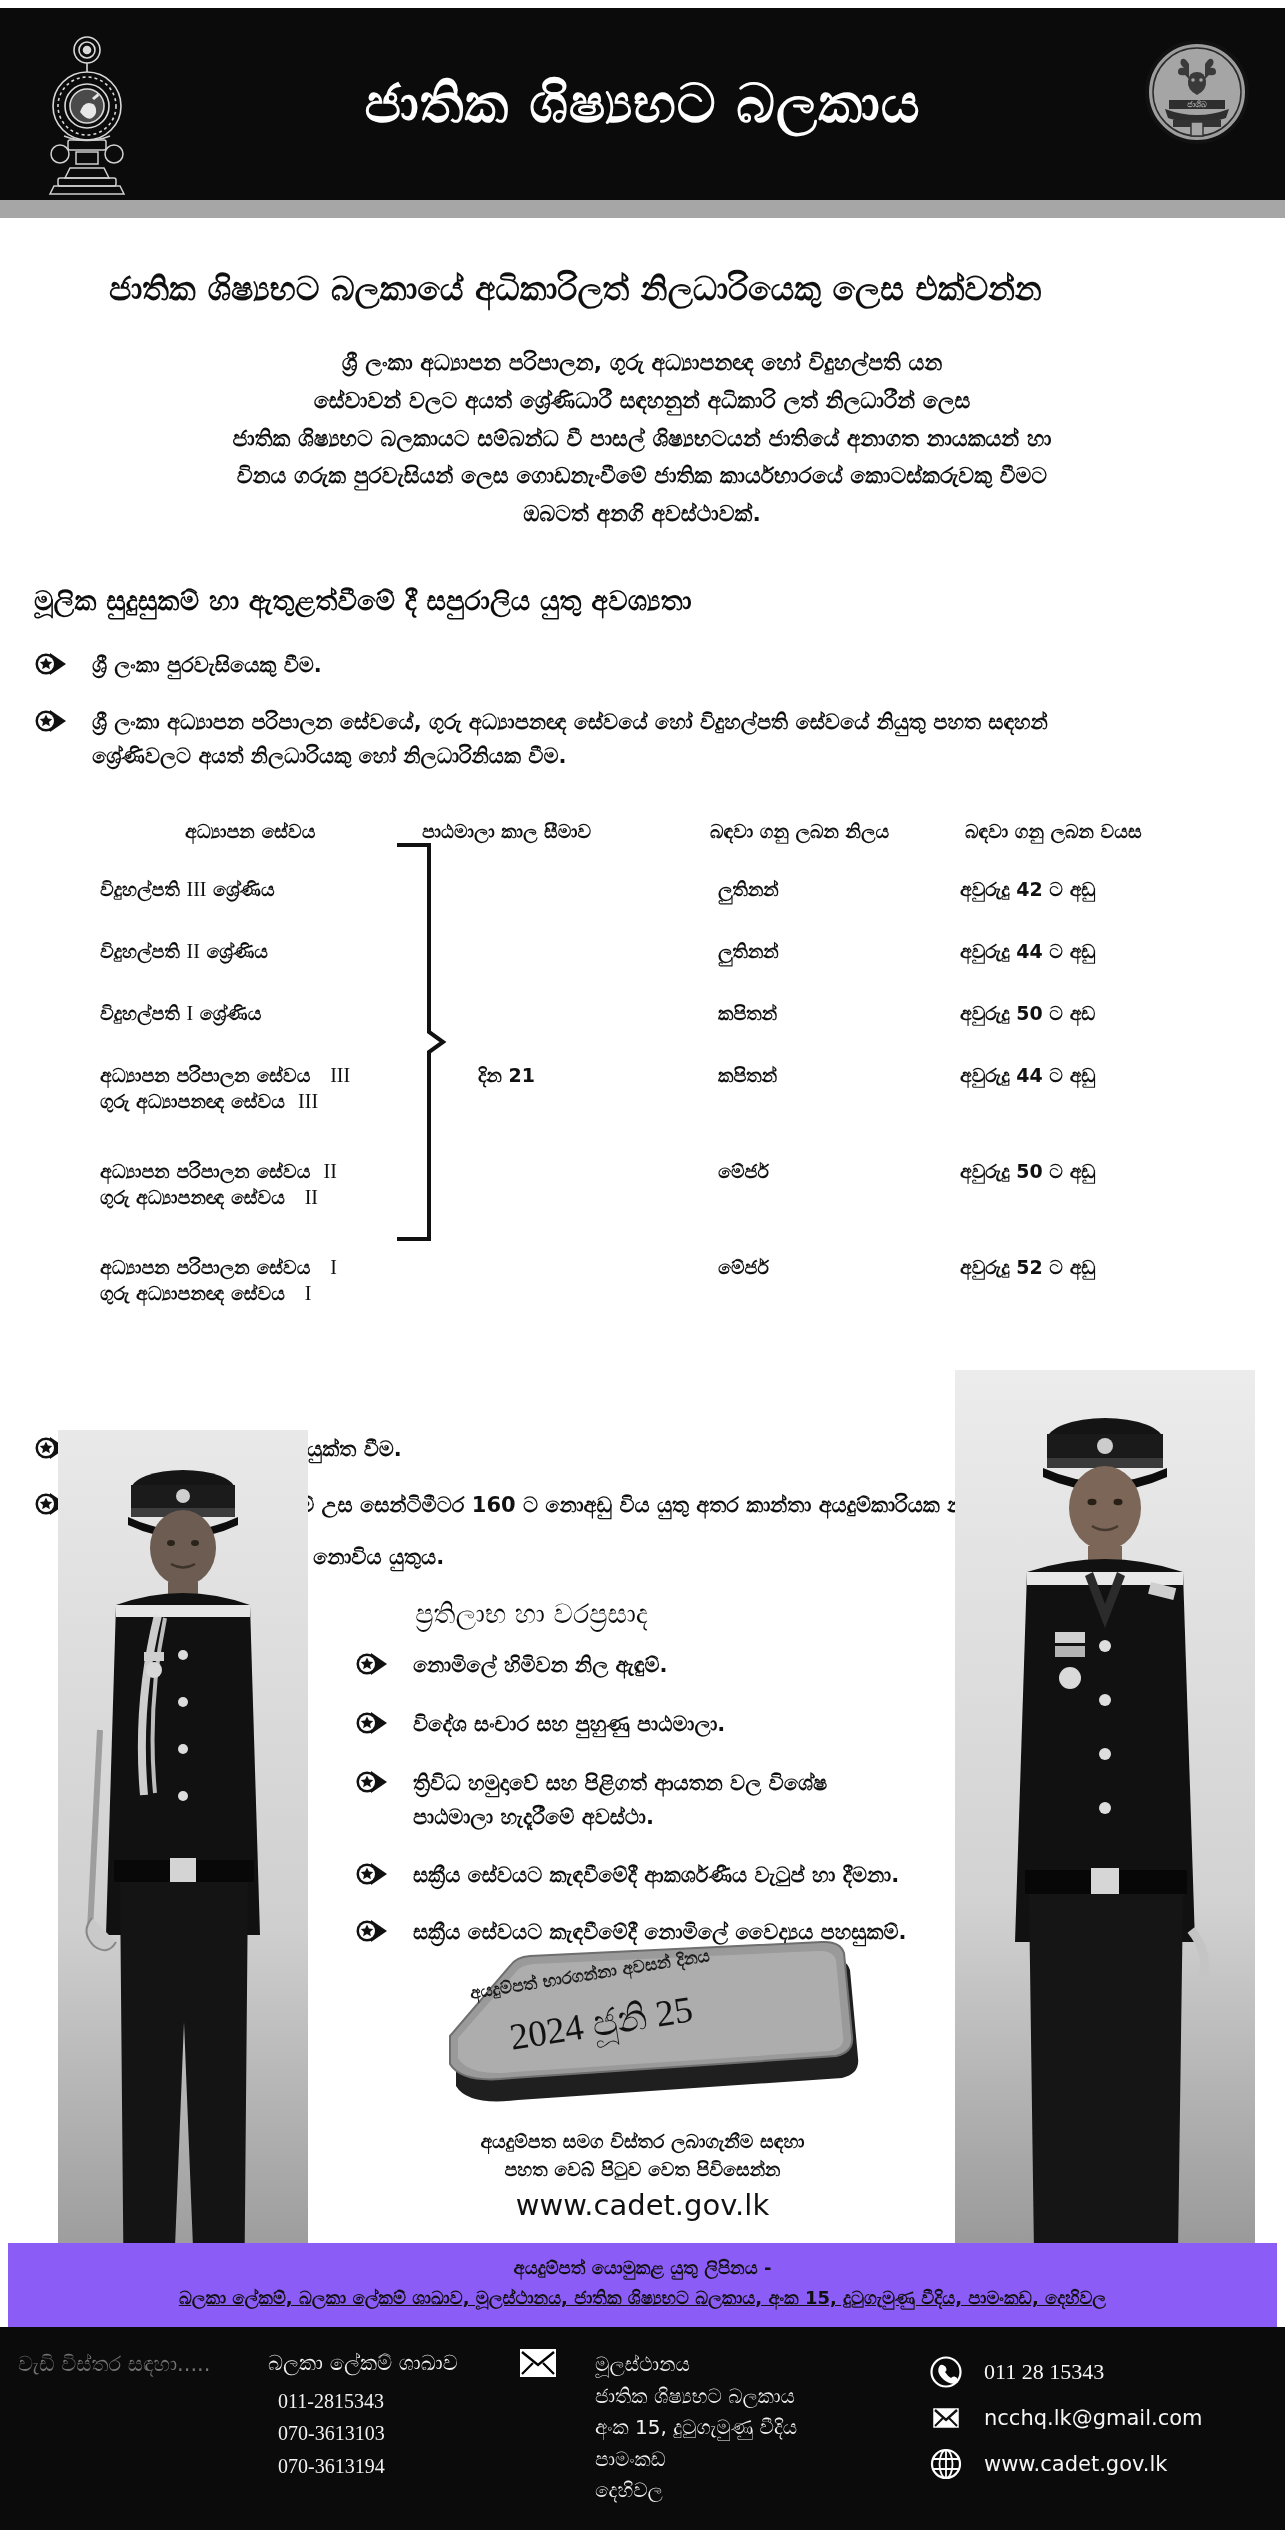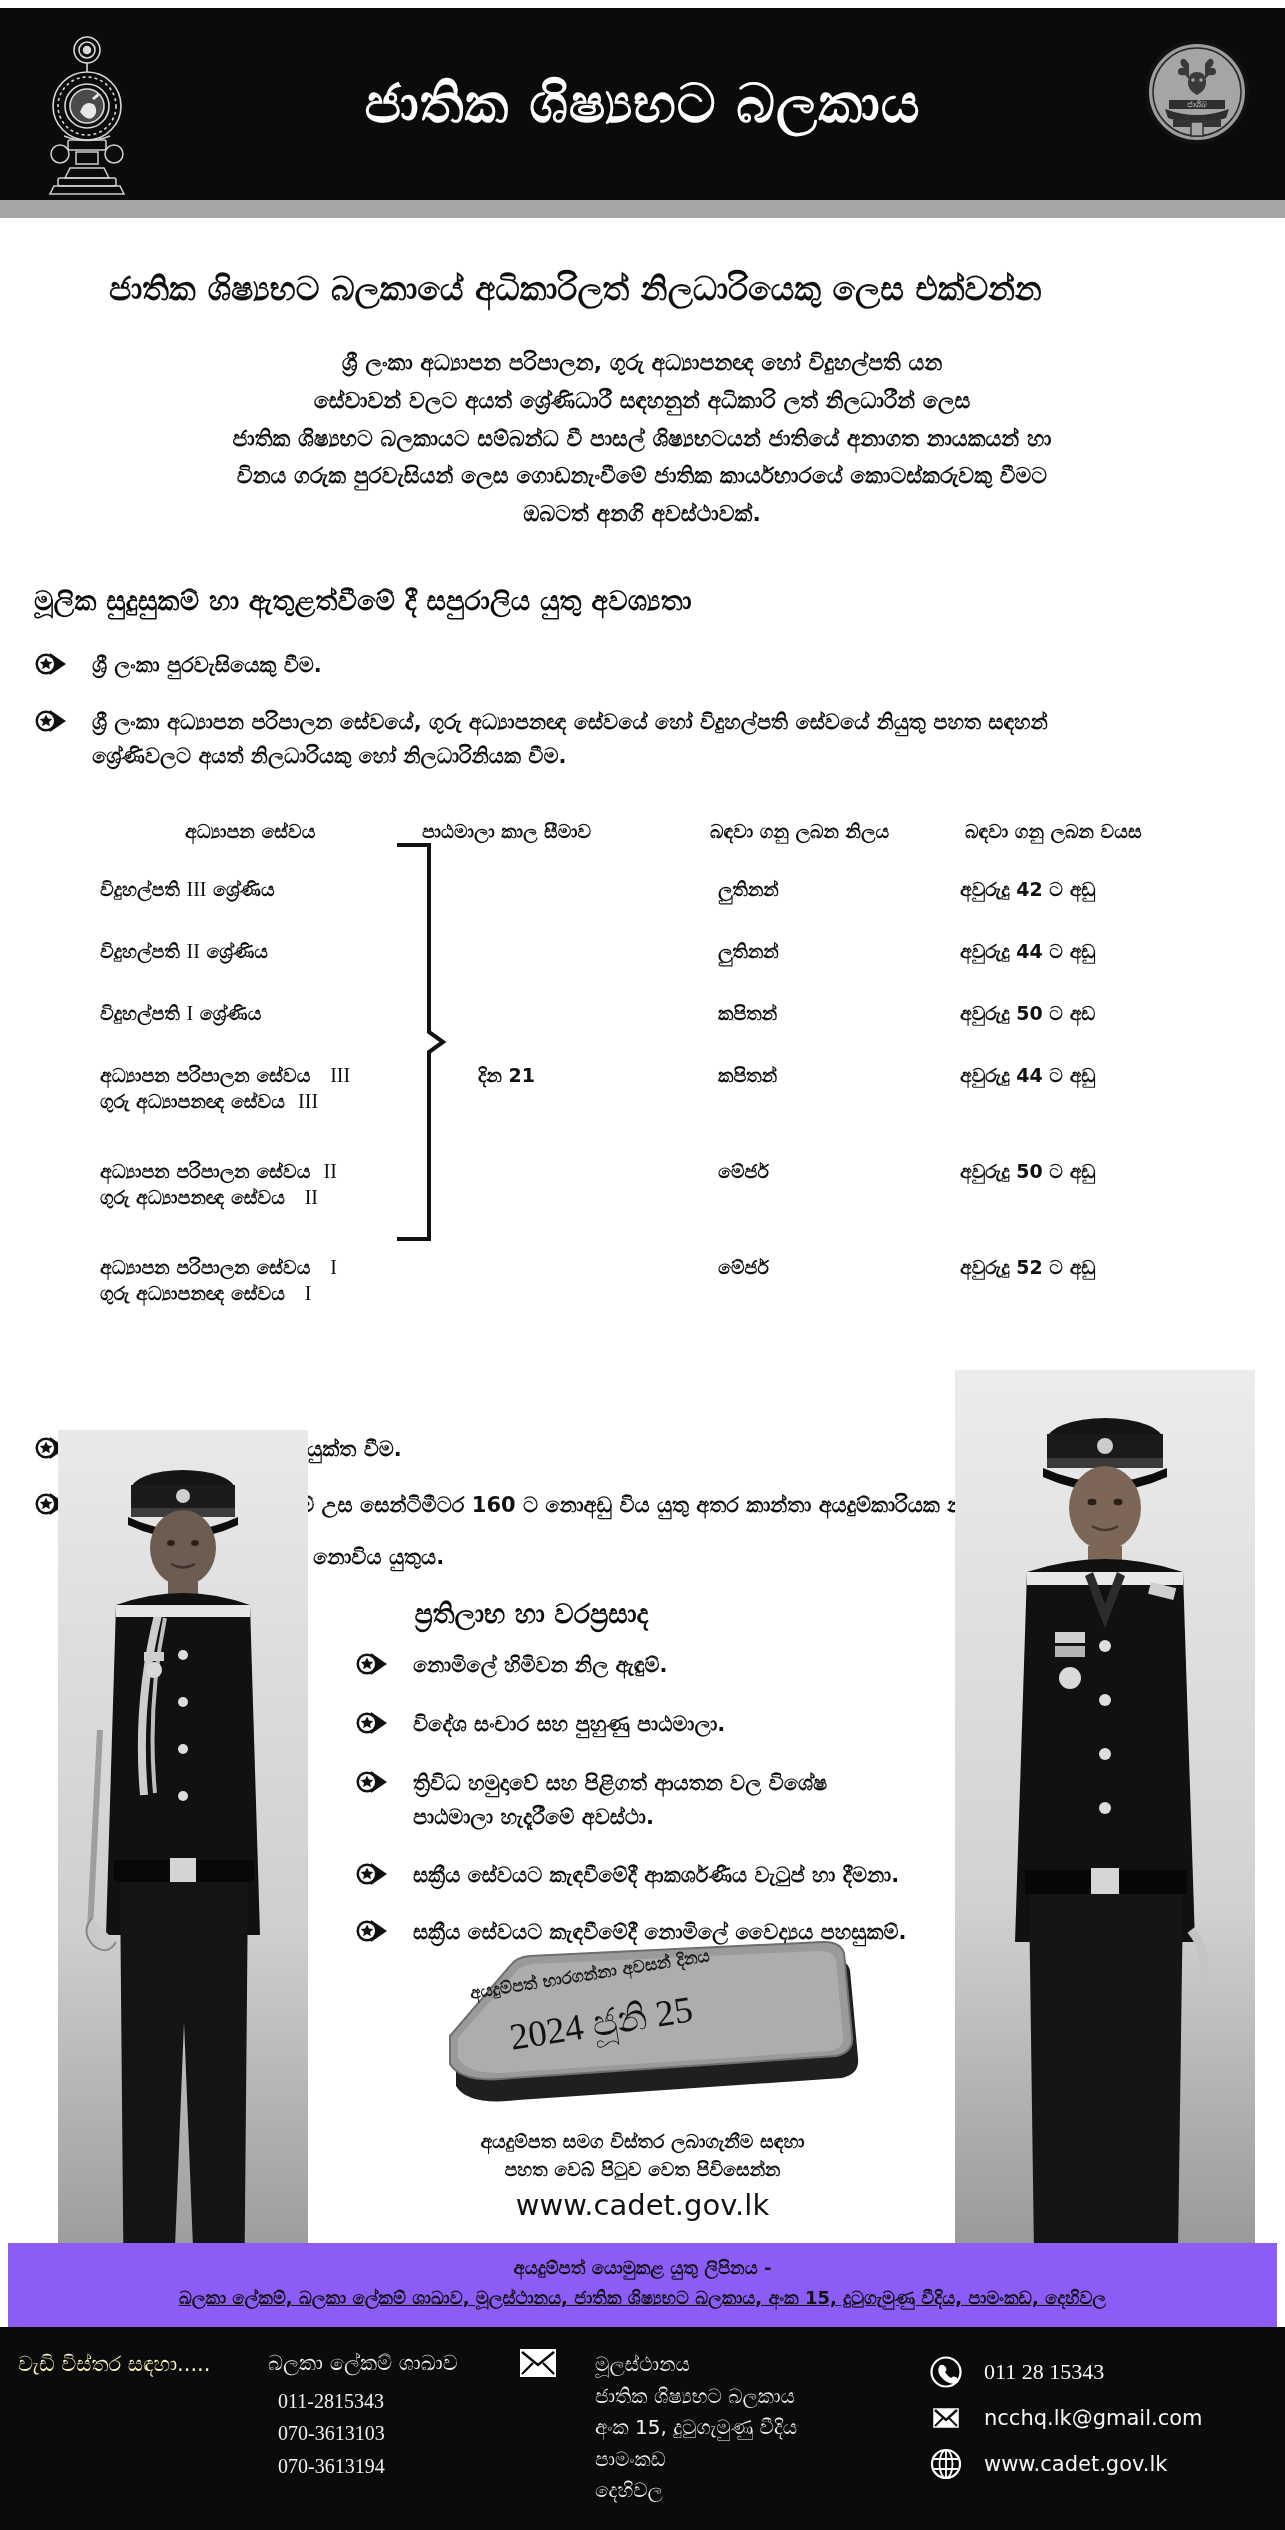--- a/index.html
+++ b/index.html
@@ -79,21 +79,21 @@
     letter-spacing:0.2px;
     white-space:nowrap;
   }
   #heading-qual { top:585px; }
 
   .benefits-heading {
     position:absolute; left:0; top:1598px;
     width:1063px;
     text-align:center;
     font-size:27px;
-    font-weight:700;
+    font-weight:400;
     color:#0d0d0d;
   }
 
   
   .bullet-row {
     position:absolute;
     display:flex;
     align-items:flex-start;
     gap:24px;
   }
@@ -231,21 +231,21 @@
 
   
   #footer {
     position:absolute; left:0; top:2327px;
     width:1285px; height:203px;
     background:#0b0b0b;
     color:#ffffff;
   }
   .f-more {
     position:absolute; left:18px; top:25px;
-    font-size:21px; color:#fef9c3;
+    font-size:21px; color:#737373;
     white-space:nowrap;
   }
   .f-branch {
     position:absolute; left:268px; top:24px;
     font-size:21px; color:#f2f2f2;
     white-space:nowrap;
   }
   .f-phones {
     position:absolute; left:278px; top:58px;
     font-size:20px; color:#f2f2f2;

